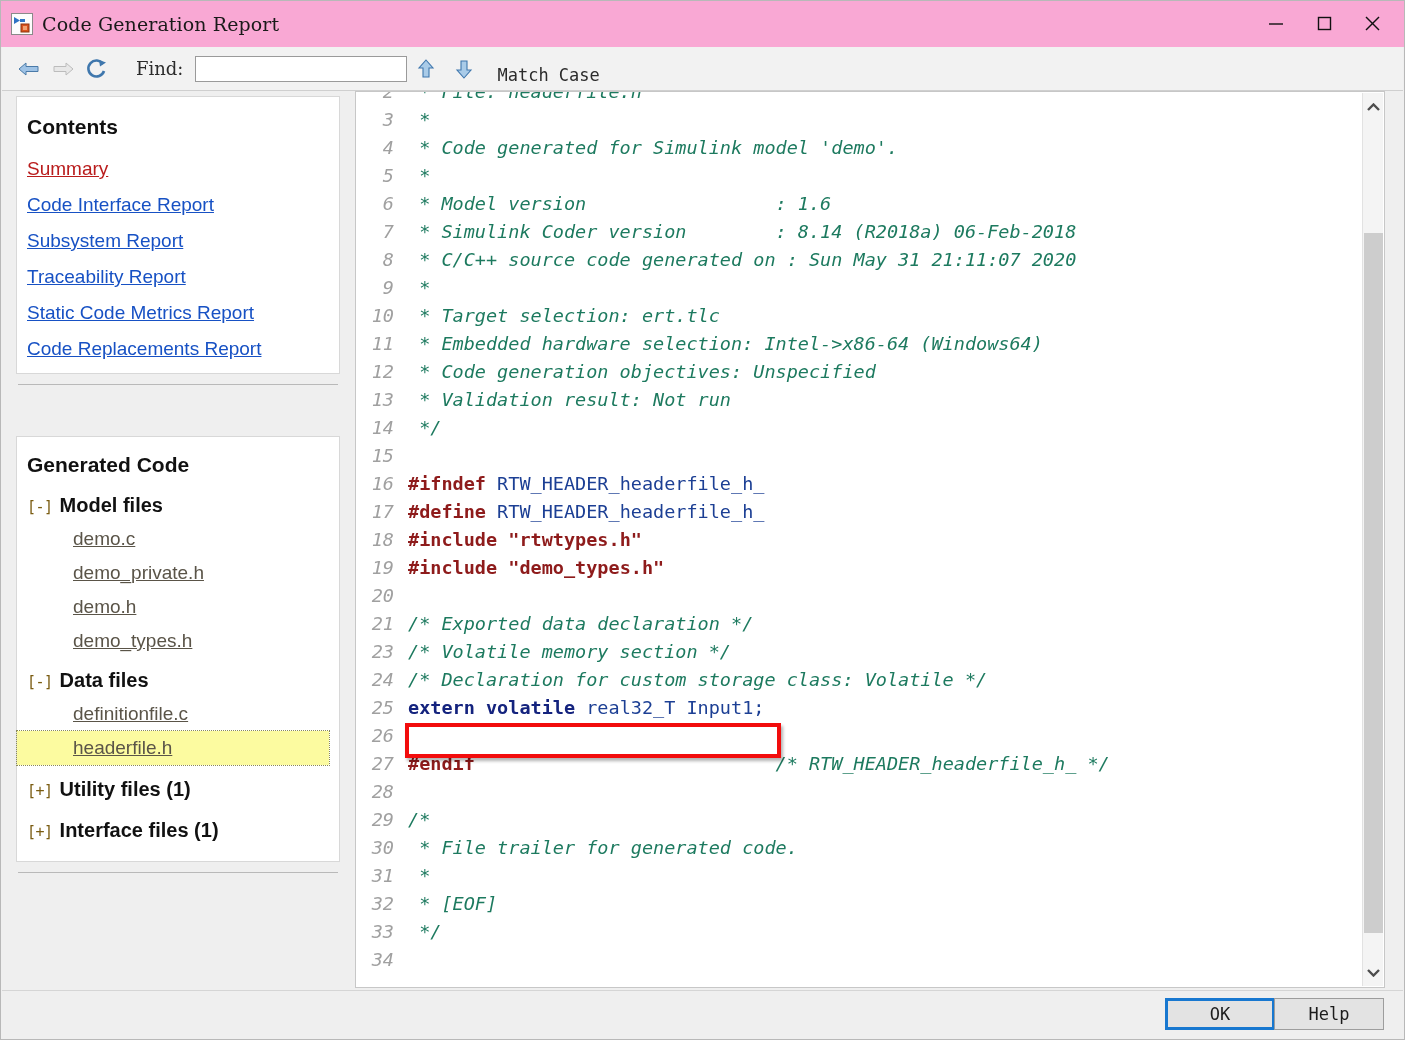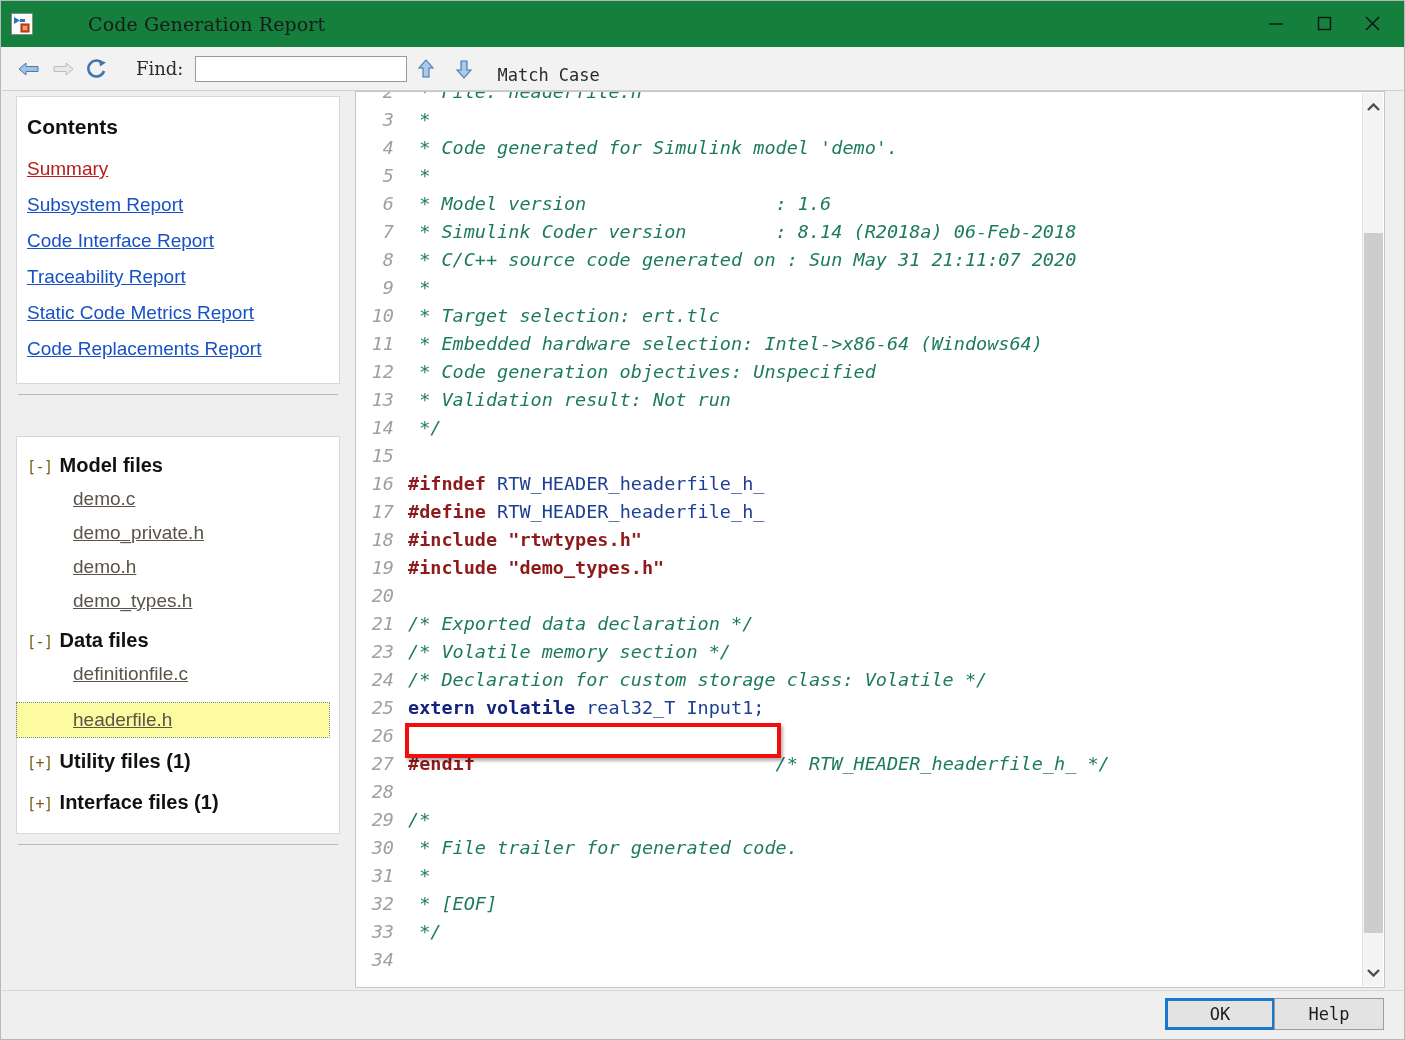--- a/index.html
+++ b/index.html
@@ -12,22 +12,22 @@
   #app {
     position: relative;
     width: 1405px; height: 1040px;
     background: #efefef;
     border: 1px solid #b8b8b8;
   }
 
   
   #titlebar {
     position: absolute; left: 0; top: 0; width: 1403px; height: 46px;
-    background: #15803d;
-    display: flex; align-items: center; gap: 46px;
+    background: #f9a8d4;
+    display: flex; align-items: center;
   }
   #app-icon {
     width: 22px; height: 22px; margin-left: 10px; margin-right: 9px;
     position: relative; flex: none;
   }
   #title-text {
     font-size: 20px; color: #1a1a1a; letter-spacing: .1px;
     font-family: "DejaVu Serif", "Liberation Serif", serif;
     font-size: 19px;
   }
@@ -68,21 +68,21 @@
   #sidebar {
     position: absolute; left: 1px; top: 90px; width: 352px; height: 900px;
     background: #efefef;
   }
   .panel {
     background: #ffffff;
     border: 1px solid #d8d8d8;
     margin: 0 14px;
   }
   #contents-panel { position: absolute; left: 0; top: 5px; width: 352px; }
-  #contents-panel .panel { padding: 14px 0 16px 0; }
+  #contents-panel .panel { padding: 14px 0 6px 0; }
   .panel-title {
     font-size: 21px; font-weight: bold; color: #111;
     padding: 4px 0 12px 10px;
   }
   .toclink {
     display: block;
     font-size: 19px; color: #1751c4; text-decoration: underline;
     padding: 7px 0 7px 10px;
     white-space: nowrap;
   }
@@ -107,21 +107,21 @@
   }
   .filelink {
     display: block;
     font-size: 19px; color: #5a5448; text-decoration: underline;
     padding: 6px 12px 6px 56px;
     white-space: nowrap;
   }
   .filelink.selected {
     background: #fcfba0;
     outline: 1px dotted #8a8a5a;
-    margin: 12px 10px 0 0;
+    margin: 0 10px 0 0;
   }
 
   
   #codepane {
     position: absolute; left: 353px; top: 90px;
     width: 1038px; height: 900px;
     background: #efefef;
   }
   #code-frame {
     position: absolute; left: 1px; top: 0px;
@@ -265,31 +265,32 @@
     </div>
     <div id="match-case">Match Case</div>
   </div>
 
   <div id="sidebar">
 
     <div id="contents-panel">
       <div class="panel">
         <div class="panel-title">Contents</div>
         <a class="toclink visited" href="#">Summary</a>
+        <a class="toclink" href="#">Code Interface Report</a>
         <a class="toclink" href="#">Subsystem Report</a>
-        <a class="toclink" href="#">Code Interface Report</a>
         <a class="toclink" href="#">Traceability Report</a>
         <a class="toclink" href="#">Static Code Metrics Report</a>
         <a class="toclink" href="#">Code Replacements Report</a>
       </div>
       <div class="hr"></div>
     </div>
 
     <div id="gencode-panel">
       <div class="panel">
+        <div class="panel-title">Generated Code</div>
 
         <div class="grouprow">
           <span class="toggle">[-]</span>
           <span>Model files</span>
         </div>
         <a class="filelink" href="#">demo.c</a>
         <a class="filelink" href="#">demo_private.h</a>
         <a class="filelink" href="#">demo.h</a>
         <a class="filelink" href="#">demo_types.h</a>
 

